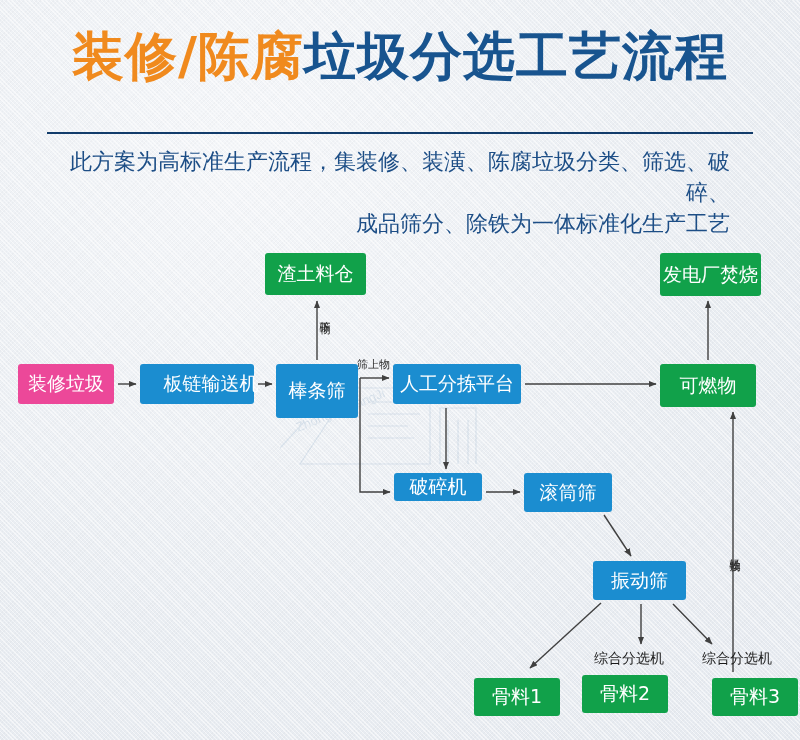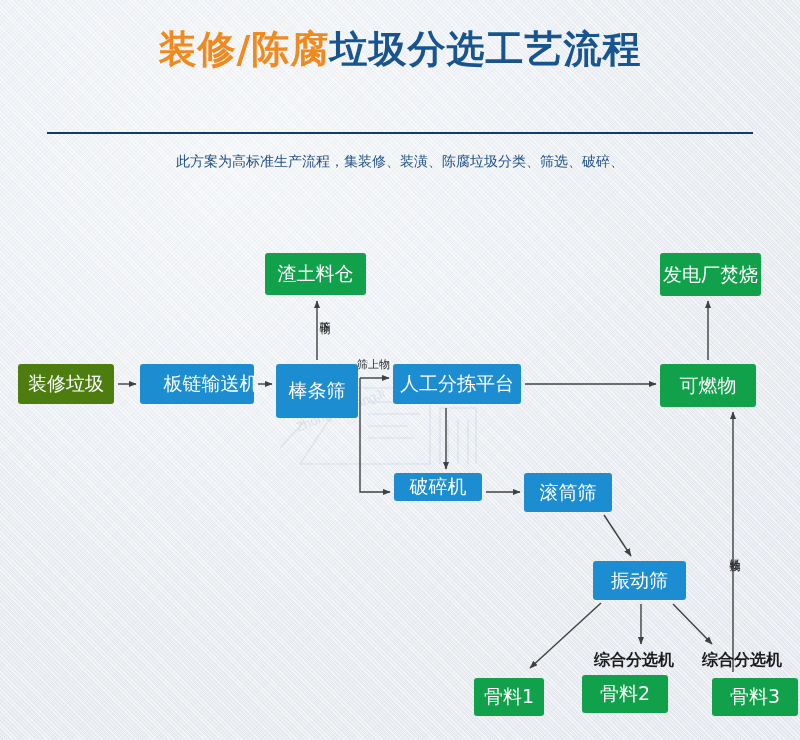--- a/index.html
+++ b/index.html
@@ -19,54 +19,54 @@
     pointer-events:none;
   }
   .wm{
     position:absolute;left:280px;top:368px;width:230px;height:110px;
     opacity:.13;pointer-events:none;
   }
   
   .title{
     position:absolute;left:0;top:30px;width:800px;
     text-align:center;
-    font-size:38px;font-weight:bold;letter-spacing:1px;
+    font-size:52px;font-weight:bold;letter-spacing:1px;
     line-height:1;white-space:nowrap;
   }
   .title .o{color:#f08a1e;}
   .title .b{color:#18548f;}
   .divider{
     position:absolute;left:47px;top:132px;width:706px;height:2px;
     background:#123c6b;
   }
   .subtitle{
     position:absolute;left:70px;top:146px;width:660px;
-    text-align:center;color:#1d4e86;
-    font-size:14px;line-height:31px;
+    text-align:right;color:#1d4e86;
+    font-size:22px;line-height:31px;
   }
   
   .node{
     position:absolute;
     display:flex;align-items:center;justify-content:center;
     color:#fff;border-radius:3px;
     font-size:19px;font-weight:500;white-space:nowrap;
     box-sizing:border-box;
   }
-  .n-orange{background:#4d7c0f;}
+  .n-orange{background:#ec4899;}
   .n-blue  {background:#1b8dd0;}
   .n-green {background:#11a14a;}
   
   .elabel{
     position:absolute;color:#2b2b2b;font-size:11px;white-space:nowrap;
   }
   .elabel.vert{
     writing-mode:vertical-rl;text-orientation:upright;
     letter-spacing:1px;line-height:11px;
   }
-  .elabel.big{font-size:16px;color:#1a1a1a;font-weight:bold;}
+  .elabel.big{font-size:14px;color:#1a1a1a;}
   svg.edges{position:absolute;left:0;top:0;width:800px;height:740px;pointer-events:none;}
 </style>
 </head>
 <body>
 
 <div class="texture"></div>
 
 <svg class="wm" viewBox="0 0 230 110">
   <g stroke="#3a6fa0" fill="none" stroke-width="1.2">
     <path d="M20 96 L70 20 L150 20 L150 96 Z"></path>
@@ -77,20 +77,21 @@
   </g>
   <text x="18" y="64" transform="rotate(-22 18 64)" font-size="13" fill="#3a6fa0" font-family="'Liberation Sans',sans-serif">ZhongYiKuangJi</text>
 </svg>
 
 <div class="title">
   <span class="o">装修/陈腐</span><span class="b">垃圾分选工艺流程</span>
 </div>
 <div class="divider"></div>
 <div class="subtitle">
   <div>此方案为高标准生产流程，集装修、装潢、陈腐垃圾分类、筛选、破碎、</div>
+  <div>成品筛分、除铁为一体标准化生产工艺</div>
 </div>
 
 <svg class="edges">
   <defs>
     <marker id="ah" markerWidth="9" markerHeight="9" refX="7.4" refY="3.2" orient="auto" markerUnits="userSpaceOnUse">
       <path d="M0,0 L8,3.2 L0,6.4 z" fill="#404040"></path>
     </marker>
   </defs>
   <g stroke="#404040" stroke-width="1.4" fill="none" marker-end="url(#ah)">
 
@@ -133,15 +134,15 @@
 <div class="node n-orange" style="left:18px;top:364px;width:96px;height:40px;">装修垃圾</div>
 <div class="node n-blue" style="left:140px;top:364px;width:114px;height:40px;padding-left:28px;">板链输送机</div>
 <div class="node n-blue" style="left:276px;top:364px;width:82px;height:54px;">棒条筛</div>
 <div class="node n-green" style="left:265px;top:253px;width:101px;height:42px;">渣土料仓</div>
 <div class="node n-blue" style="left:393px;top:364px;width:128px;height:40px;">人工分拣平台</div>
 <div class="node n-green" style="left:660px;top:364px;width:96px;height:43px;">可燃物</div>
 <div class="node n-green" style="left:660px;top:253px;width:101px;height:43px;">发电厂焚烧</div>
 <div class="node n-blue" style="left:394px;top:473px;width:88px;height:28px;">破碎机</div>
 <div class="node n-blue" style="left:524px;top:473px;width:88px;height:39px;">滚筒筛</div>
 <div class="node n-blue" style="left:593px;top:561px;width:93px;height:39px;">振动筛</div>
-<div class="node n-green" style="left:474px;top:678px;width:70px;height:38px;">骨料1</div>
+<div class="node n-green" style="left:474px;top:678px;width:86px;height:38px;">骨料1</div>
 <div class="node n-green" style="left:582px;top:675px;width:86px;height:38px;">骨料2</div>
 <div class="node n-green" style="left:690px;top:678px;width:86px;height:38px;margin-left:22px;">骨料3</div>
 
 </body></html>

